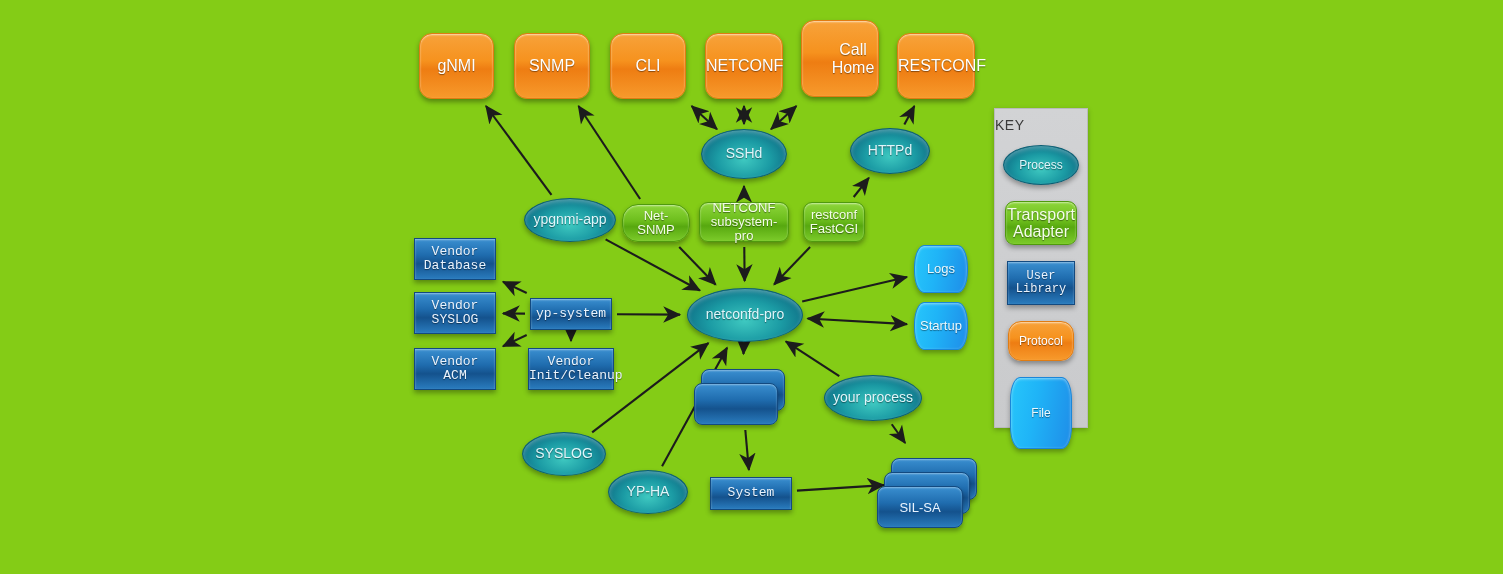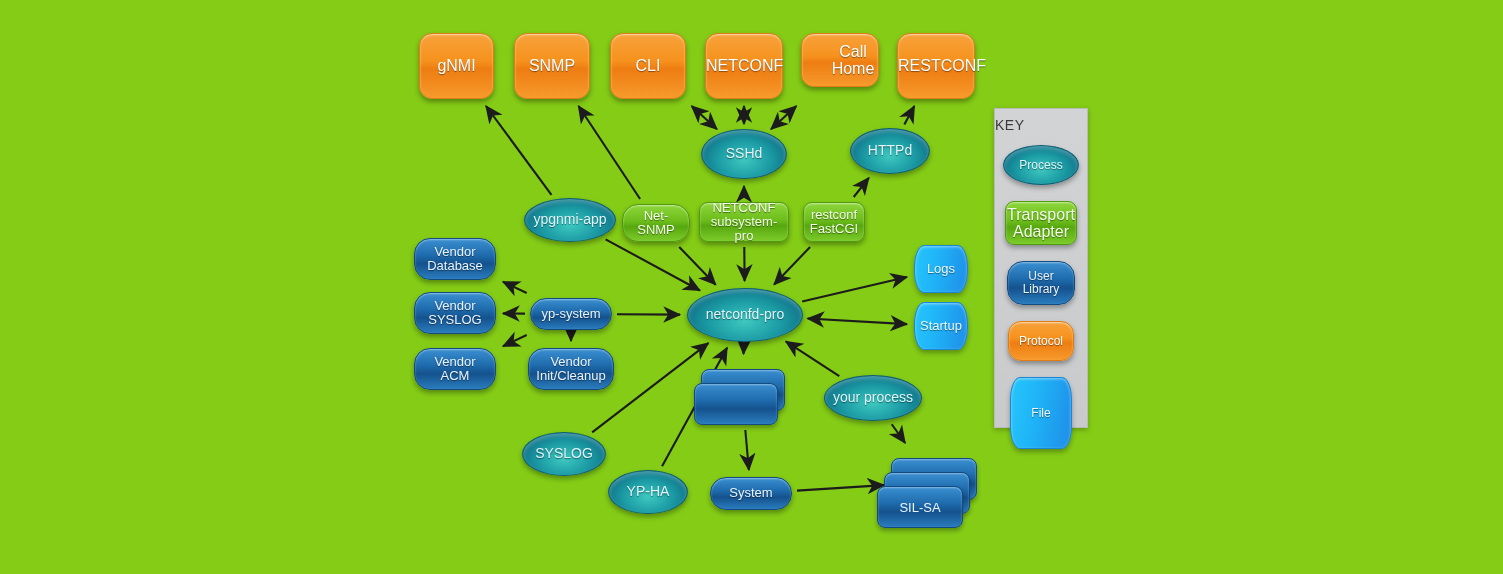--- a/index.html
+++ b/index.html
@@ -27,25 +27,25 @@
 
   
   .adapter{border-radius:9px;
     background:linear-gradient(180deg,#8dd63a 0%,#6cbd1c 45%,#57a80f 60%,#7ccb2a 100%);
     border:1px solid #4f9a0d;
     box-shadow:0 3px 5px rgba(0,0,0,.33), inset 0 1px 2px rgba(255,255,255,.55);
     font-size:13px;}
   .adapter .lbl{color:#f4ffe8;}
 
   
-  .lib{border-radius:16px;
+  .lib{border-radius:0;
     background:linear-gradient(180deg,#3a8fd0 0%,#1f6cae 40%,#14528d 62%,#2a7cbe 100%);
     border:1px solid #134a80;
     box-shadow:0 3px 5px rgba(0,0,0,.33), inset 0 1px 2px rgba(255,255,255,.45);
-    font-size:13px;}
+    font-size:13px;font-family:Liberation Mono, monospace;}
   .lib .lbl{color:#eaf4ff;}
 
   
   .file{border-radius:10px/22px;
     background:linear-gradient(100deg,#27c6fb 0%,#1fb4f7 40%,#1f8de8 100%);
     border:1px solid #1b86d8;
     box-shadow:0 3px 5px rgba(0,0,0,.3), inset 0 1px 3px rgba(255,255,255,.5);
     font-size:13px;}
   .file .lbl{color:#eaf9ff;}
 
@@ -111,21 +111,21 @@
       </div>
       <div class="node proto" style="left: 514px; top: 33px; width: 76px; height: 66px;">
         <span class="lbl"><span class="ln">SNMP</span></span>
       </div>
       <div class="node proto" style="left: 610px; top: 33px; width: 76px; height: 66px;">
         <span class="lbl"><span class="ln">CLI</span></span>
       </div>
       <div class="node proto" style="left: 705px; top: 33px; width: 78px; height: 66px;">
         <span class="lbl"><span class="ln">NETCONF</span></span>
       </div>
-      <div class="node proto" style="left: 801px; top: 33px; width: 78px; height: 54px; padding-left: 26px;">
+      <div class="node proto" style="left: 801px; top: 20px; width: 78px; height: 77px; padding-left: 26px;">
         <span class="lbl"><span class="ln">Call Home</span></span>
       </div>
       <div class="node proto" style="left: 897px; top: 33px; width: 78px; height: 66px;">
         <span class="lbl"><span class="ln">RESTCONF</span></span>
       </div>
       <div class="node proc" style="left: 701px; top: 129px; width: 86px; height: 50px;">
         <span class="lbl"><span class="ln">SSHd</span></span>
       </div>
       <div class="node proc" style="left: 850px; top: 128px; width: 80px; height: 46px;">
         <span class="lbl"><span class="ln">HTTPd</span></span>

